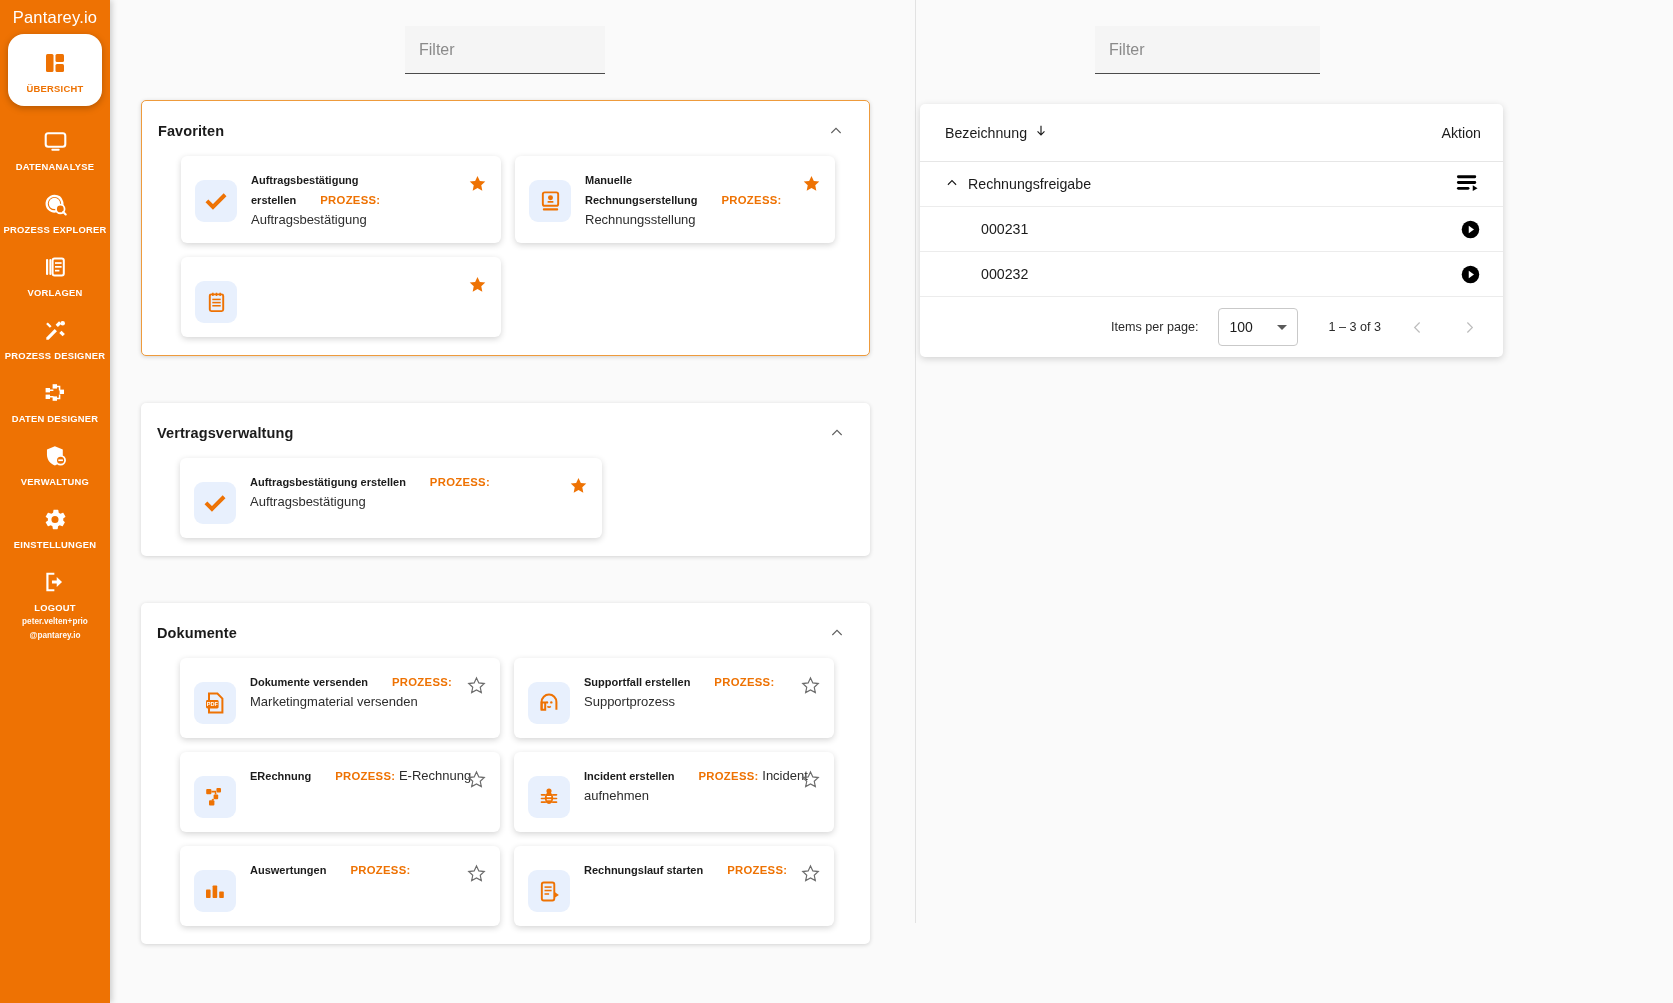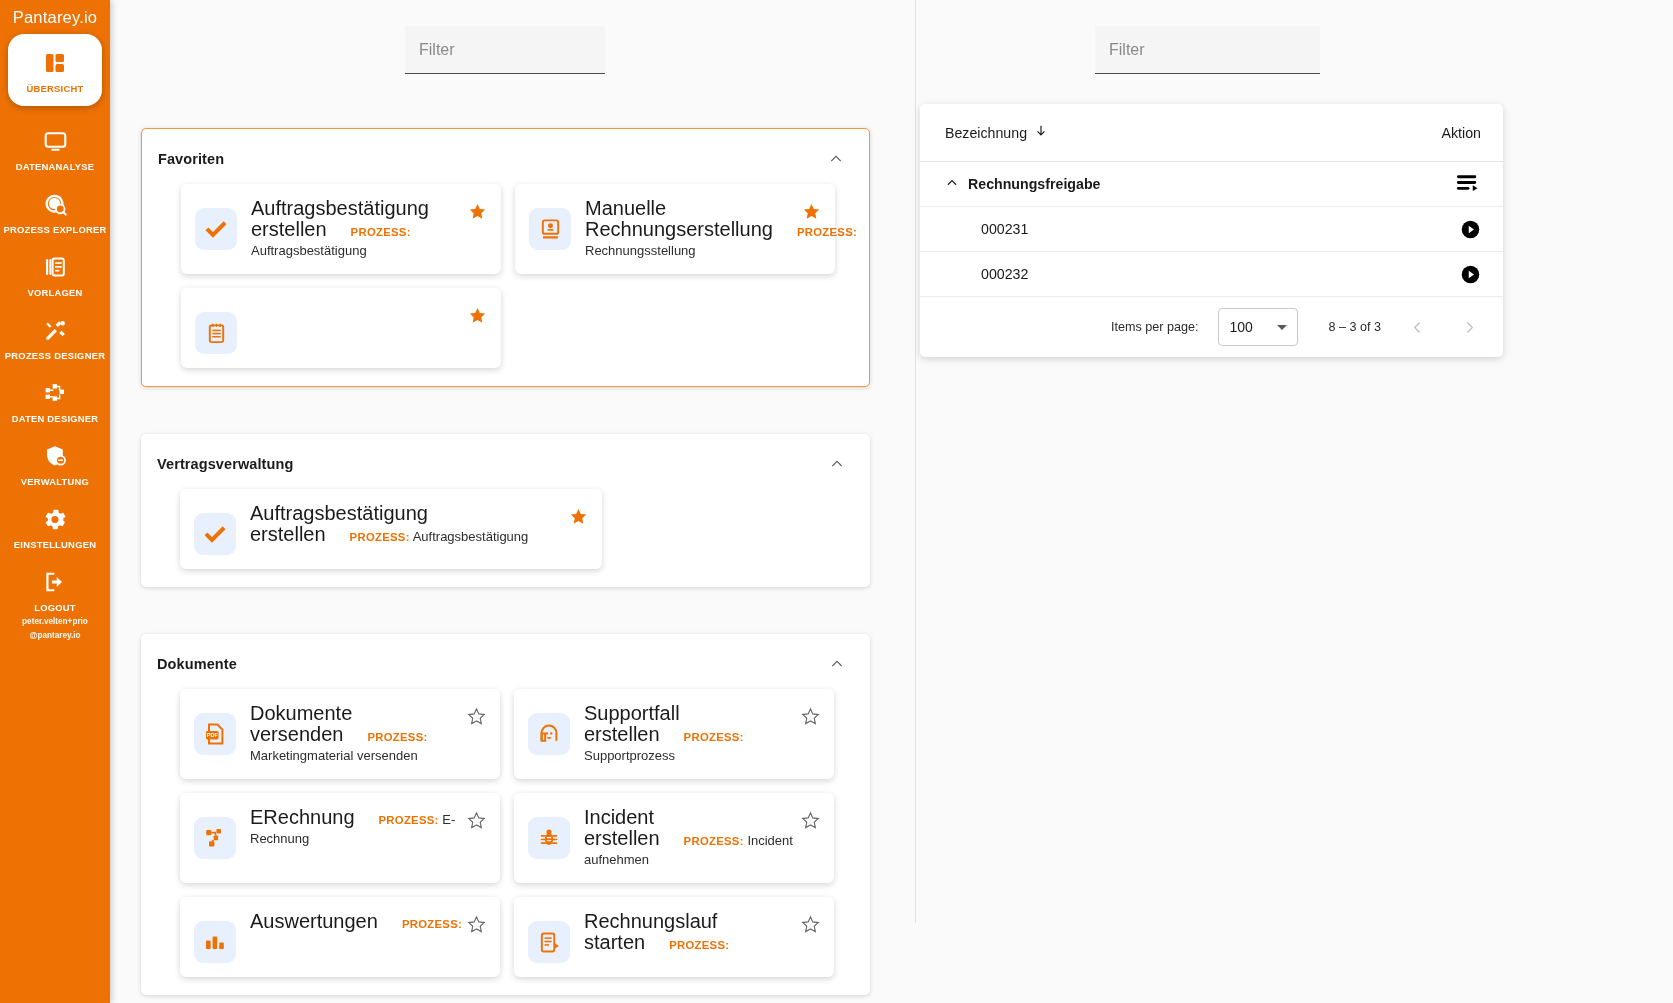--- a/index.html
+++ b/index.html
@@ -104,21 +104,21 @@
   
   .panel {
     margin: 0 0 0 31px;
     width: 729px;
     background: #ffffff;
     border-radius: 5px;
     box-shadow: 0 1px 4px rgba(0,0,0,.16);
     padding: 0 0 18px 0;
     position: relative;
   }
-  .panel.highlight { border: 1.5px solid #EE9B3C; margin-top: 28px; }
+  .panel.highlight { border: 1.5px solid #EE9B3C; }
   .panel-head {
     display: flex; align-items: center; justify-content: space-between;
     padding: 21px 22px 4px 16px;
   }
   .panel-title { font-size: 14.5px; font-weight: 700; color: #1b1b1b; letter-spacing: .1px; }
   .chev-up {
     width: 22px; height: 18px; display: flex; align-items: center; justify-content: center;
     cursor: pointer;
   }
   .chev-up svg { stroke: #5f5f5f; fill: none; stroke-width: 1.6; }
@@ -143,21 +143,21 @@
   .card-ico {
     width: 42px; height: 42px; flex: 0 0 42px;
     background: #e8f0fd;
     border-radius: 9px;
     display: flex; align-items: center; justify-content: center;
     margin-top: 10px;
   }
   .card-ico svg { fill: #EE7203; }
   .card-body { flex: 1; padding-left: 14px; padding-right: 6px; min-width: 0; }
   .card-title {
-    font-size: 20px; font-weight: 400; color: #1b1b1b;
+    font-size: 11px; font-weight: 700; color: #1b1b1b;
     line-height: 20px; padding-right: 24px;
   }
   .card-proc {
     margin-top: 8px;
     font-size: 13px; color: #2d2d2d; line-height: 18px;
   }
   .card-proc .lbl {
     color: #EE7203; font-weight: 700; font-size: 11.3px;
     letter-spacing: .3px;
   }
@@ -187,21 +187,21 @@
   .th-name { flex: 1; display: flex; align-items: center; gap: 7px; cursor: pointer; }
   .th-act { width: 62px; text-align: right; }
   .sort-arrow svg { fill: #1b1b1b; }
   .tbl-row {
     display: flex; align-items: center;
     height: 45px;
     padding: 0 22px 0 25px;
     border-bottom: 1px solid #ececec;
     font-size: 14.2px; color: #1b1b1b;
   }
-  .tbl-row.group { font-weight: 700; gap: 16px; }
+  .tbl-row.group { font-weight: 400; gap: 16px; }
   .row-name { flex: 1; display: flex; align-items: center; gap: 9px; }
   .row-name.indent { padding-left: 36px; }
   .grp-chev svg { stroke: #1b1b1b; fill: none; stroke-width: 2; }
   .row-act { width: 62px; display: flex; justify-content: flex-end; }
   .act-btn { cursor: pointer; display: flex; align-items: center; }
   .paginator {
     display: flex; align-items: center; justify-content: flex-end;
     height: 60px; padding-right: 18px; gap: 20px;
     font-size: 12.6px; color: #2b2b2b;
   }
@@ -594,21 +594,21 @@
                 </span>
               </div>
             </div>
 
           <div class="paginator">
             <span class="ipp-label">Items per page:</span>
             <div class="ipp-select">
               <span>100</span>
               <span class="caret"></span>
             </div>
-            <span class="range">8 – 3 of 3</span>
+            <span class="range">1 – 3 of 3</span>
             <span class="pg-btn">
               <svg width="17" height="17" viewBox="0 0 24 24">
                   <path d="M15 5l-7 7 7 7"></path>
                 </svg>
             </span>
             <span class="pg-btn">
               <svg width="17" height="17" viewBox="0 0 24 24">
                   <path d="M9 5l7 7-7 7"></path>
                 </svg>
             </span>

